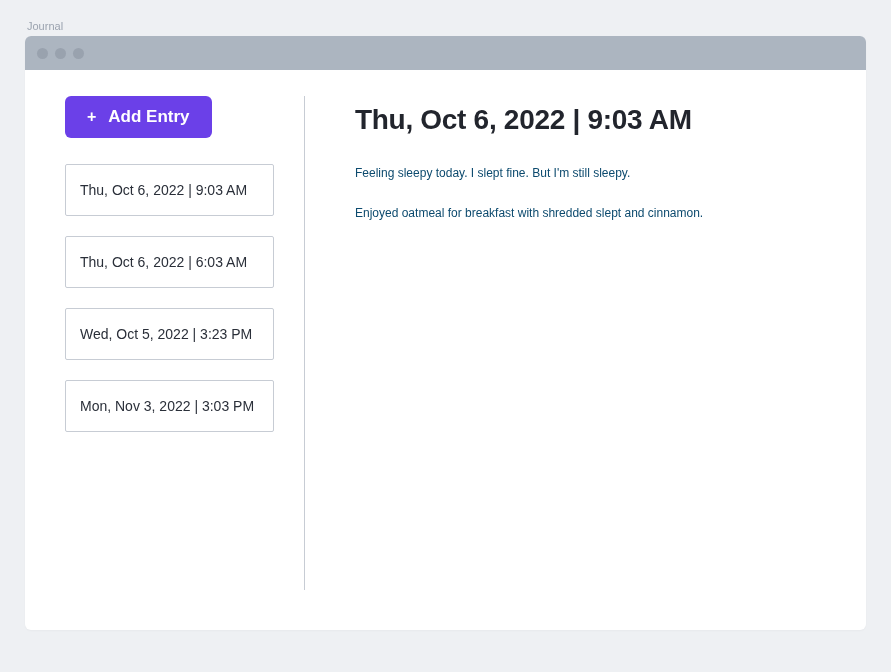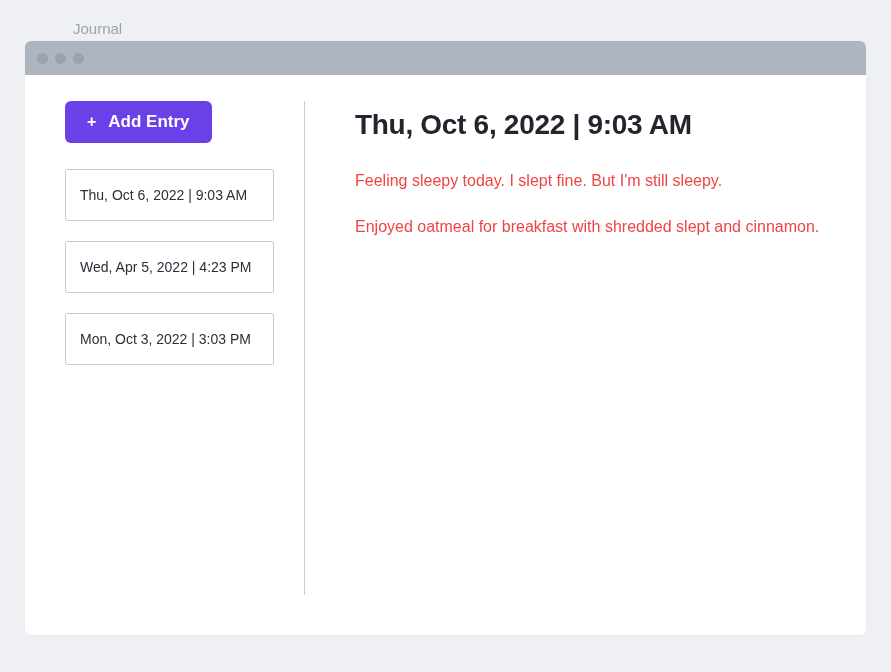--- a/index.html
+++ b/index.html
@@ -7,24 +7,23 @@
       margin: 0;
       padding: 0;
     }
     body {
       font-family: -apple-system, BlinkMacSystemFont, "Segoe UI", Helvetica, Arial, sans-serif;
       background: #eef0f3;
       padding: 20px 25px 30px;
     }
     .window-label {
       color: #9ba3af;
-      font-size: 15px;
+      font-size: 11px;
       margin-bottom: 4px;
       padding-left: 2px;
-      margin-left: 46px;
     }
     .window {
       background: #ffffff;
       border-radius: 6px;
       overflow: hidden;
       box-shadow: 0 1px 2px rgba(0,0,0,0.03);
     }
     .titlebar {
       background: #acb5c0;
       height: 34px;
@@ -89,22 +88,22 @@
       padding-top: 8px;
     }
     .main-title {
       font-size: 28px;
       font-weight: 800;
       color: #22252d;
       margin-bottom: 28px;
       letter-spacing: -0.3px;
     }
     .main-body p {
-      font-size: 16px;
-      color: #ef4444;
+      font-size: 12px;
+      color: #0c4a6e;
       line-height: 1.5;
       margin-bottom: 22px;
     }
   </style>
 </head>
 <body>
 
 <div class="window-label">Journal</div>
 
 <div class="window">
@@ -119,24 +118,27 @@
       <button class="add-button">
         <span class="plus-icon">+</span>
         <span>Add Entry</span>
       </button>
 
       <div class="entry-list">
         <div class="entry-item">
           <span>Thu, Oct 6, 2022 | 9:03 AM</span>
         </div>
         <div class="entry-item">
-          <span>Wed, Apr 5, 2022 | 4:23 PM</span>
+          <span>Thu, Oct 6, 2022 | 6:03 AM</span>
         </div>
         <div class="entry-item">
-          <span>Mon, Oct 3, 2022 | 3:03 PM</span>
+          <span>Wed, Oct 5, 2022 | 3:23 PM</span>
+        </div>
+        <div class="entry-item">
+          <span>Mon, Nov 3, 2022 | 3:03 PM</span>
         </div>
       </div>
     </div>
 
     <div class="main">
       <h1 class="main-title">Thu, Oct 6, 2022 | 9:03 AM</h1>
       <div class="main-body">
         <p>Feeling sleepy today. I slept fine. But I'm still sleepy.</p>
         <p>Enjoyed oatmeal for breakfast with shredded slept and cinnamon.</p>
       </div>

